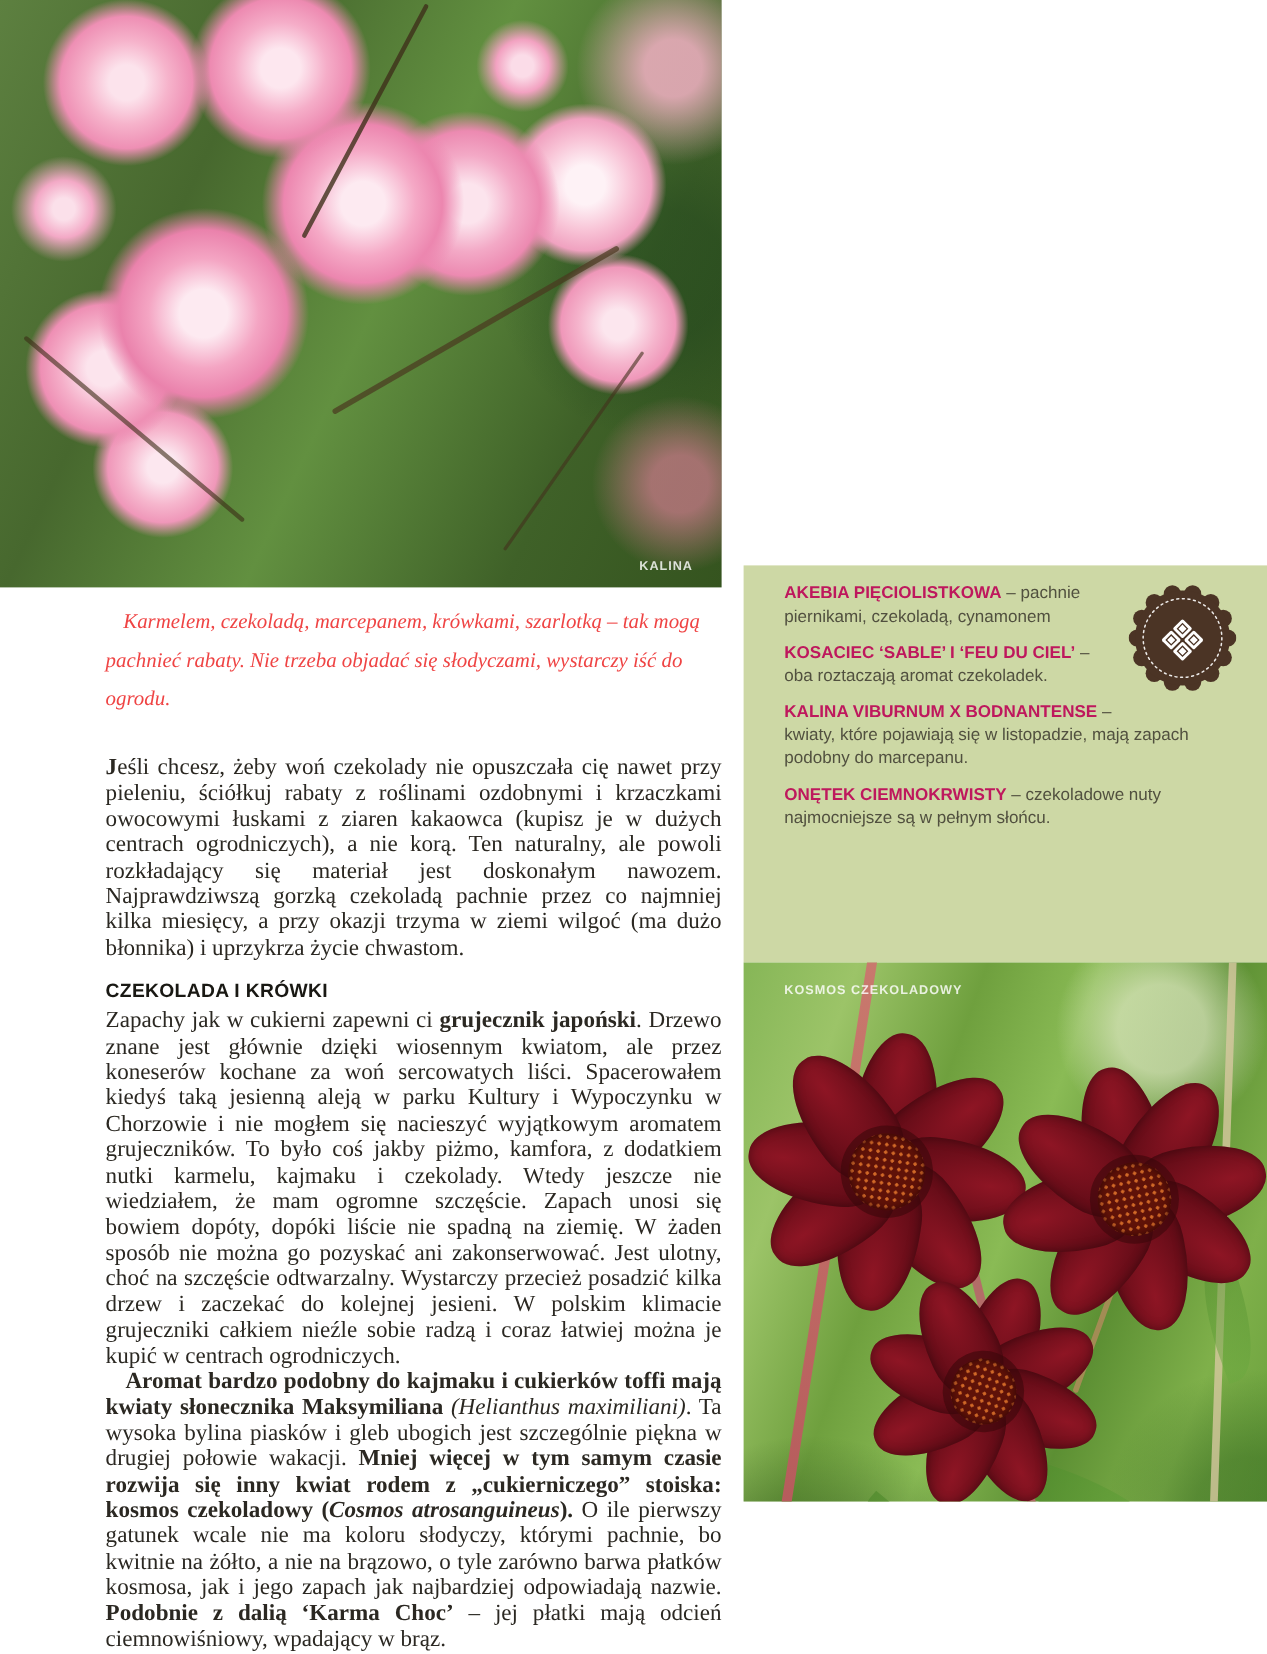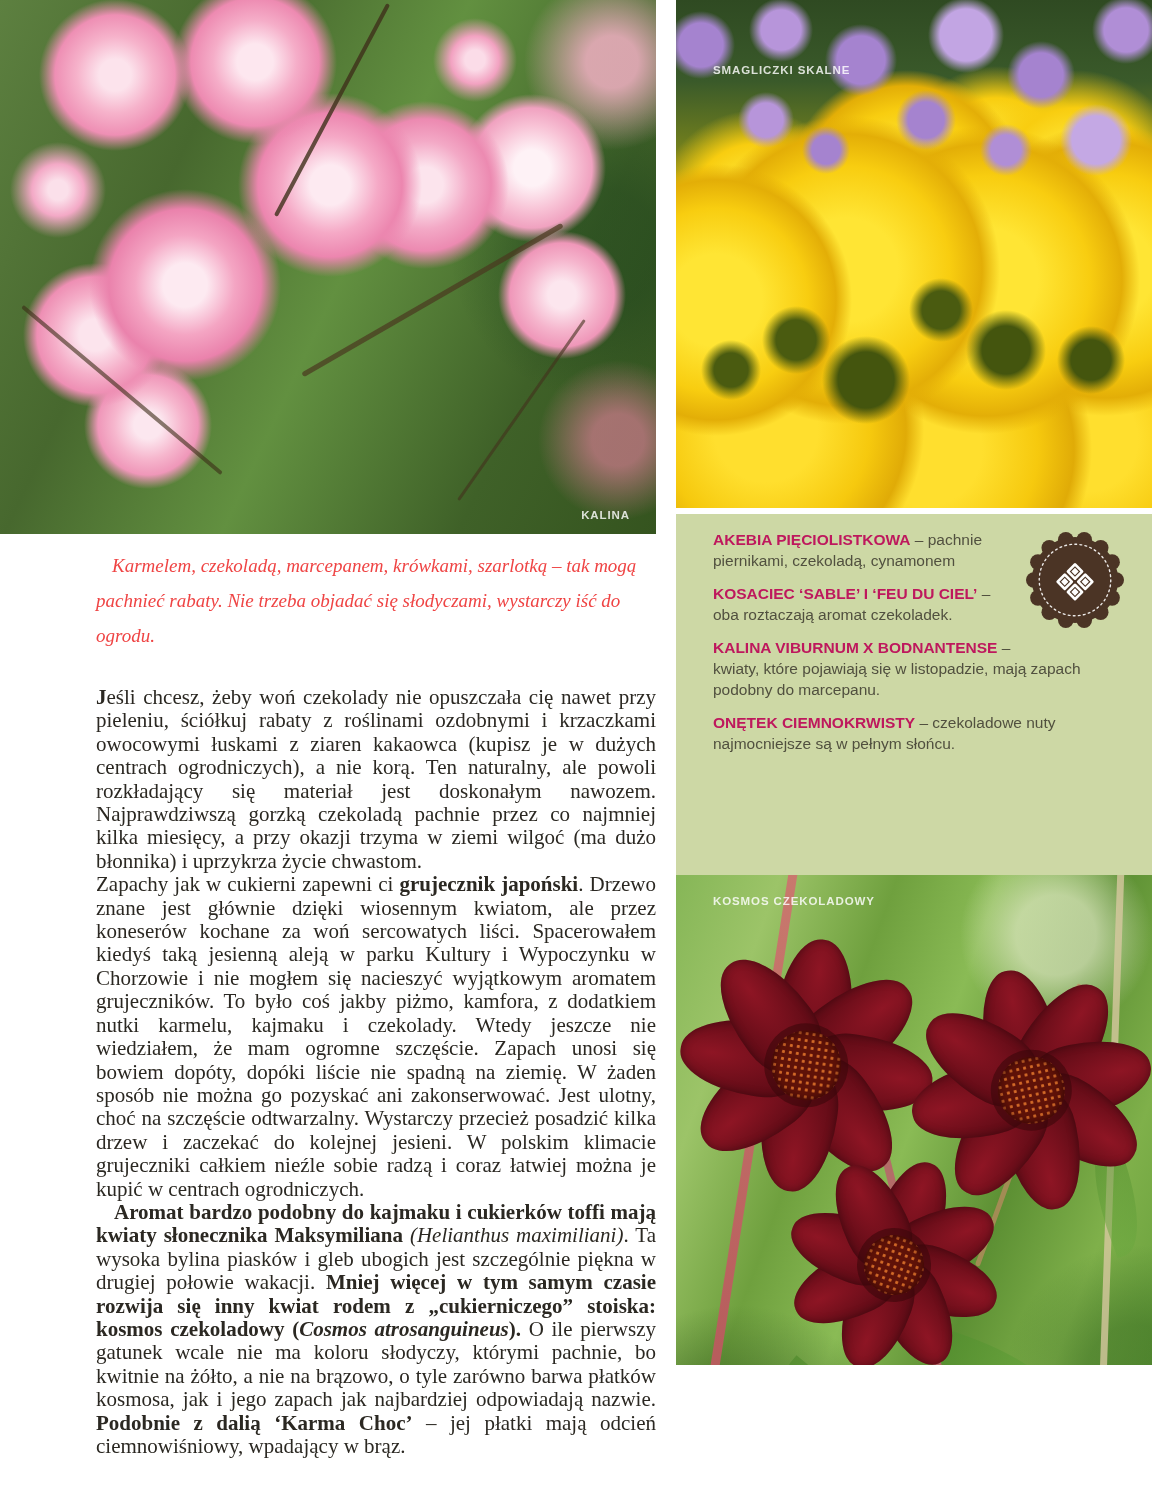--- a/index.html
+++ b/index.html
@@ -120,23 +120,20 @@
 <div class="page">
 
   <div class="photo photo-left">
     <div class="branch" style="left:330px;top:-10px;width:4px;height:240px;background:#3f2f1a;opacity:.8;transform:rotate(28deg);"></div>
     <div class="branch" style="left:430px;top:150px;width:5px;height:300px;background:#4a3820;opacity:.7;transform:rotate(60deg);"></div>
     <div class="branch" style="left:120px;top:260px;width:4px;height:260px;background:#3a2c16;opacity:.6;transform:rotate(-50deg);"></div>
     <div class="branch" style="left:520px;top:300px;width:3px;height:220px;background:#42301c;opacity:.6;transform:rotate(35deg);"></div>
     <span class="caption" style="right:26px;bottom:13px;">KALINA</span>
   </div>
 
-  <div class="photo photo-right">
-    <span class="caption" style="left:37px;top:64px;">SMAGLICZKI SKALNE</span>
-  </div>
 
   <div class="green-box">
     <span class="badge">
       <svg viewBox="0 0 100 100" width="98" height="98" aria-hidden="true">
         <g fill="#4b3425">
           <circle cx="92" cy="50" r="8"></circle>
             <circle cx="87.8" cy="68.2" r="8"></circle>
           <circle cx="76.2" cy="82.8" r="8"></circle>
             <circle cx="59.4" cy="90.9" r="8"></circle>
           <circle cx="40.6" cy="90.9" r="8"></circle>
@@ -229,17 +226,18 @@
     <span class="caption" style="left:37px;top:20px;">KOSMOS CZEKOLADOWY</span>
 
     <span class="footer" style="top:538px;right:122px;">
       <span class="issue">PAŹDZIERNIK 2018</span><span class="sep">|</span><span class="pnum">228</span>
     </span>
   </div>
 
   <div class="article-col">
     <p class="lead">Karmelem, czekoladą, marcepanem, krówkami, szarlotką – tak mogą pachnieć rabaty. Nie trzeba objadać się słodyczami, wystarczy iść do ogrodu.</p>
     <p class="body"><span class="b">J</span><span>eśli chcesz, żeby woń czekolady nie opuszczała cię nawet przy pieleniu, ściółkuj rabaty z roślinami ozdobnymi i krzaczkami owocowymi łuskami z ziaren kakaowca (kupisz je w dużych centrach ogrodniczych), a nie korą. Ten naturalny, ale powoli rozkładający się materiał jest doskonałym nawozem. Najprawdziwszą gorzką czekoladą pachnie przez co najmniej kilka miesięcy, a przy okazji trzyma w ziemi wilgoć (ma dużo błonnika) i uprzykrza życie chwastom.</span></p>
+    <h3 class="section-heading">CZEKOLADA I KRÓWKI</h3>
     <p class="body"><span>Zapachy jak w cukierni zapewni ci </span><span class="b">grujecznik japoński</span><span>. Drzewo znane jest głównie dzięki wiosennym kwiatom, ale przez koneserów kochane za woń sercowatych liści. Spacerowałem kiedyś taką jesienną aleją w parku Kultury i Wypoczynku w Chorzowie i nie mogłem się nacieszyć wyjątkowym aromatem grujeczników. To było coś jakby piżmo, kamfora, z dodatkiem nutki karmelu, kajmaku i czekolady. Wtedy jeszcze nie wiedziałem, że mam ogromne szczęście. Zapach unosi się bowiem dopóty, dopóki liście nie spadną na ziemię. W żaden sposób nie można go pozyskać ani zakonserwować. Jest ulotny, choć na szczęście odtwarzalny. Wystarczy przecież posadzić kilka drzew i zaczekać do kolejnej jesieni. W polskim klimacie grujeczniki całkiem nieźle sobie radzą i coraz łatwiej można je kupić w centrach ogrodniczych.</span></p>
     <p class="body indent"><span class="b">Aromat bardzo podobny do kajmaku i cukierków toffi mają kwiaty słonecznika Maksymiliana </span><span class="i">(Helianthus maximiliani)</span><span>. Ta wysoka bylina piasków i gleb ubogich jest szczególnie piękna w drugiej połowie wakacji. </span><span class="b">Mniej więcej w tym samym czasie rozwija się inny kwiat rodem z „cukierniczego” stoiska: kosmos czekoladowy (</span><span class="b i">Cosmos atrosanguineus</span><span class="b">).</span><span> O ile pierwszy gatunek wcale nie ma koloru słodyczy, którymi pachnie, bo kwitnie na żółto, a nie na brązowo, o tyle zarówno barwa płatków kosmosa, jak i jego zapach jak najbardziej odpowiadają nazwie. </span><span class="b">Podobnie z dalią ‘Karma Choc’</span><span> – jej płatki mają odcień ciemnowiśniowy, wpadający w brąz.</span></p>
   </div>
 
 </div>
 
 </body></html>

